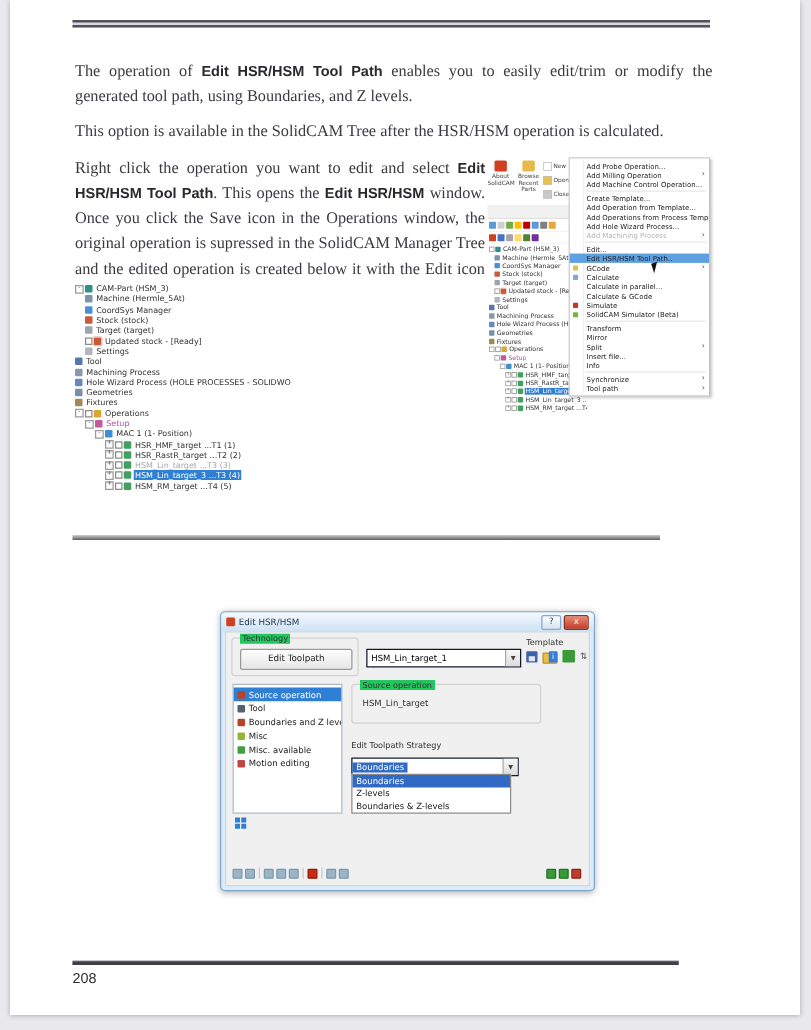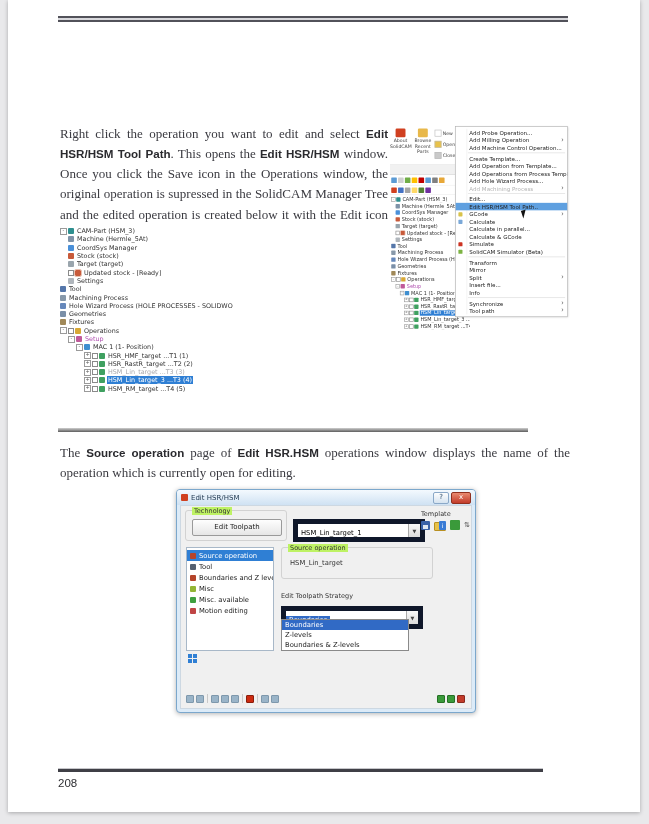--- a/index.html
+++ b/index.html
@@ -108,27 +108,27 @@
           background:linear-gradient(#f4f9fe,#cfe2f3);border-radius:3px 3px 0 0;}
   .dicon{width:7px;height:7px;background:#d04020;margin-right:3px;border-radius:1px;flex:none;}
   .dlg-btns{margin-left:auto;display:flex;gap:2px;}
   .btn-help{width:14px;height:10px;background:linear-gradient(#fdfdfd,#d5e3f0);border:1px solid #8aa8c8;
           border-radius:2px;font-size:7px;line-height:9px;text-align:center;color:#246;}
   .btn-close{width:18px;height:10px;background:linear-gradient(#e98a70,#c23b2a);border:1px solid #90301f;
           border-radius:2px;color:#fff;font-size:7px;line-height:9px;text-align:center;}
   .dlg-client{position:absolute;left:3px;right:3px;top:15px;bottom:3px;background:#f0f0f0;
           border:1px solid #cdd8e2;}
   .grp{position:absolute;border:1px solid #d2d2d2;border-radius:3px;}
-  .grp-label{position:absolute;left:6px;top:-4px;background:#bef264;padding:0 2px;font-size:6.5px;color:#333;white-space:nowrap;}
+  .grp-label{position:absolute;left:6px;top:-4px;background:#22c55e;padding:0 2px;font-size:6.5px;color:#333;white-space:nowrap;}
   .grp-tech{left:4px;top:4px;width:100px;height:29px;}
   .btn-edit-toolpath{position:absolute;left:6px;top:8px;width:88px;height:15px;
           background:linear-gradient(#fefefe,#e6e6e6);border:1px solid #9a9a9a;border-radius:2px;
           font-size:7px;line-height:14px;text-align:center;color:#222;}
   .slabel{position:absolute;font-size:6.5px;color:#333;white-space:nowrap;}
-  .combo{position:absolute;height:13px;background:#fff;border:5px solid #0f172a;display:flex;align-items:flex-end;font-size:6.8px;}
+  .combo{position:absolute;height:13px;background:#fff;border:1px solid #0f172a;display:flex;align-items:center;font-size:6.8px;}
   .combo .val{padding:0 3px;white-space:nowrap;overflow:hidden;}
   .combo .val.hl{background:#316ac5;color:#fff;}
   .combo-arrow{margin-left:auto;width:11px;align-self:stretch;background:linear-gradient(#f8f8f8,#dcdcdc);
           border-left:1px solid #aaa;font-size:5px;display:flex;align-items:center;justify-content:center;color:#444;}
   .combo-opname{left:112px;top:13px;width:122px;}
   .ico-save{position:absolute;left:240px;top:15px;width:9px;height:9px;background:#3a62a8;border-radius:1px;}
   .ico-save::after{content:"";position:absolute;left:2px;top:4px;width:5px;height:4px;background:#dfe7f2;}
   .ico-folder{position:absolute;left:253px;top:16px;width:10px;height:7px;background:#e8c24a;border:1px solid #b89022;border-radius:1px;}
   .ico-info{position:absolute;left:258px;top:15px;width:7px;height:9px;background:#3a7bd5;border-radius:1px;
           color:#fff;font-size:6px;line-height:9px;text-align:center;}
@@ -155,21 +155,23 @@
   .tico.exit{background:#c23b2a;border-color:#8a281c;}
   .tsep{width:1px;height:9px;background:#c9c9c9;margin:0 1px;}
 </style>
 </head>
 <body>
 
 <div class="sheet">
 
   <div class="rule-top"></div>
 
-
+  <p class="body p1"><span>The operation of </span><span class="ui">Edit HSR/HSM Tool Path</span><span> enables you to easily edit/trim or modify the generated tool path, using Boundaries, and Z levels.</span></p>
+
+  <p class="body p2">This option is available in the SolidCAM Tree after the HSR/HSM operation is calculated.</p>
 
   <p class="body p3"><span>Right click the operation you want to edit and select </span><span class="ui">Edit HSR/HSM Tool Path</span><span>. This opens the </span><span class="ui">Edit HSR/HSM</span><span> window. Once you click the Save icon in the Operations window, the original operation is supressed in the SolidCAM Manager Tree and the edited operation is created below it with the Edit icon on it.</span></p>
 
   <div class="shot1">
     <div class="tree1">
         <div class="trow x-minus" style="padding-left: 2px;">
         <span class="xbox"></span>
 
         <span class="ti ic-campart"></span>
         <span class="lbl">CAM-Part (HSM_3)</span>
@@ -555,21 +557,20 @@
         <div class="mrow f-submenu">
 
         <span>Tool path</span>
       </div>
       </div>
     <div class="cursor"></div>
   </div>
 
   <div class="rule-heading"></div>
 
-  <p class="body p4"><span>The </span><span class="ui">Source operation</span><span> page of </span><span class="ui">Edit HSR.HSM</span><span> operations window displays the name of the operation which is currently open for editing.</span></p>
 
   <div class="dialog">
     <div class="dlg-title">
       <span class="dicon"></span>
       <span>Edit HSR/HSM</span>
       <span class="dlg-btns">
         <span class="btn-help">?</span>
         <span class="btn-close">x</span>
       </span>
     </div>

